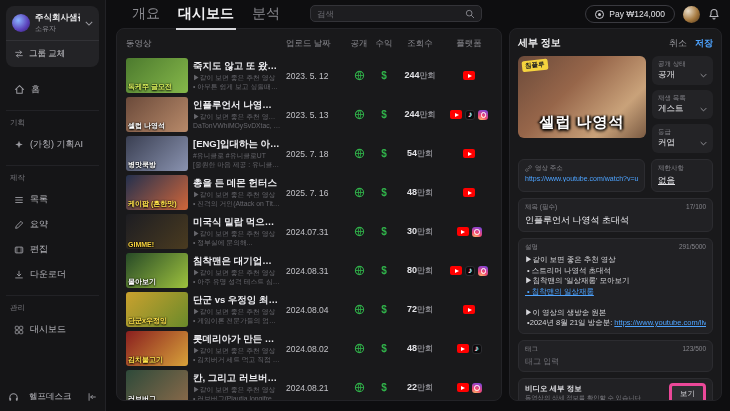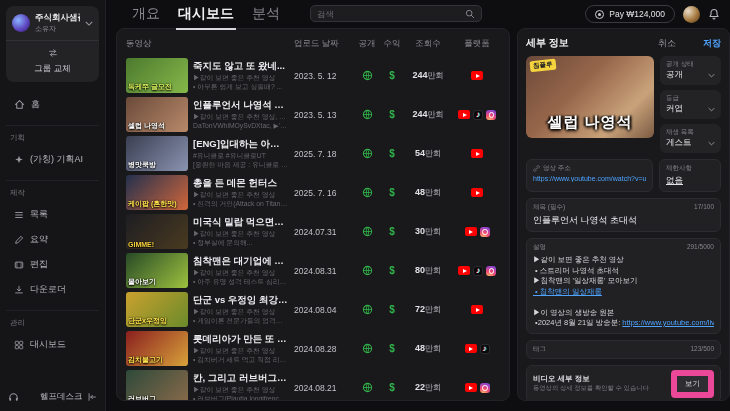--- a/index.html
+++ b/index.html
@@ -16,26 +16,26 @@
     display:flex; flex-direction:column; padding:6px 6px 8px 6px;
   }
   .org-card { background:#232326; border-radius:8px; padding:6px 6px 0 6px; margin-bottom:10px; }
   .org-top { display:flex; align-items:center; gap:5px; cursor:pointer; padding-bottom:6px; }
   .org-avatar { width:18px; height:18px; border-radius:50%; flex:0 0 18px;
     background:radial-gradient(circle at 35% 35%, #8ab4ff, #5a3fb8 60%, #2a1f66); }
   .org-meta { flex:1; min-width:0; }
   .org-name { font-size:8.5px; font-weight:bold; color:#e8e8ea; white-space:nowrap; overflow:hidden; }
   .org-role { font-size:7px; color:#8a8a90; }
   .org-divider { border-top:1px solid #323236; margin:0 -6px; }
-  .group-switch { display:flex; align-items:center; gap:5px; padding:7px 2px; font-size:8.5px; color:#c9c9ce; cursor:pointer;flex-direction:column; }
+  .group-switch { display:flex; align-items:center; gap:5px; padding:7px 2px; font-size:8.5px; color:#c9c9ce; cursor:pointer; }
   .side-item { display:flex; align-items:center; gap:6px; padding:6px 8px; font-size:9px; color:#b9b9bf; border-radius:6px; cursor:pointer; }
   .side-section { border-top:1px solid #222226; margin-top:8px; padding-top:7px; }
   .side-section-label { font-size:7.5px; color:#77777d; padding:0 4px 4px 4px; }
   .side-bottom { margin-top:auto; display:flex; align-items:center; justify-content:space-between; padding:0 2px; }
-  .helpdesk { display:flex; align-items:center; gap:21px; font-size:8.5px; color:#b9b9bf; cursor:pointer; }
+  .helpdesk { display:flex; align-items:center; gap:10px; font-size:8.5px; color:#b9b9bf; cursor:pointer; }
   .icon { display:inline-flex; align-items:center; justify-content:center; color:#9a9aa0; flex:0 0 auto; }
   .icon svg { display:block; }
 
   
   .main { flex:1; display:flex; flex-direction:column; min-width:0; }
   .topbar { height:28px; flex:0 0 28px; display:flex; align-items:center; position:relative; padding:0 10px; }
   .tabs { display:flex; gap:14px; margin-left:14px; height:100%; align-items:center; }
   .tab { font-size:14px; color:#8a8a90; padding:7px 2px 5px 2px; border-bottom:2px solid transparent; cursor:pointer; }
   .tab.active { color:#f0f0f2; border-bottom-color:#d8d8dc; font-weight:bold; }
   .searchbox { position:absolute; left:204px; top:5px; width:172px; height:17px;
@@ -47,21 +47,21 @@
   .top-right { margin-left:auto; display:flex; align-items:center; gap:8px; }
   .pay-btn { display:flex; align-items:center; gap:5px; background:transparent; border:1px solid #3a3a40;
     border-radius:10px; color:#e4e4e8; font-size:8.5px; padding:3px 9px; cursor:pointer;
     font-family:"Liberation Sans", sans-serif; }
   .pay-coin { width:9px; height:9px; border-radius:50%; border:1px solid #cfcfd4; display:inline-block; position:relative; }
   .pay-coin::after { content:""; position:absolute; left:2px; top:2px; width:3px; height:3px; background:#cfcfd4; border-radius:50%; }
   .user-avatar { width:17px; height:17px; border-radius:50%; cursor:pointer;
     background:radial-gradient(circle at 30% 30%, #e8dcc8, #a6793f 55%, #4a3218); }
   .bell { cursor:pointer; }
 
-  .content { flex:1; display:flex; gap:7px; padding:0 0 10px 10px; min-height:0; }
+  .content { flex:1; display:flex; gap:7px; padding:0 8px 10px 10px; min-height:0; }
 
   
   .table-panel { flex:1; background:#19191b; border:1px solid #232327; border-radius:8px;
     padding:6px 9px; min-width:0; overflow:hidden; display:flex; flex-direction:column; }
   .t-grid { display:grid; grid-template-columns:62px 1fr 58px 20px 20px 42px 46px; gap:5px; align-items:center; }
   .t-head { color:#8a8a90; font-size:8.5px; padding:3px 0 6px 0; }
   .t-head .h-video { grid-column:1 / 3; }
   .t-head span { white-space:nowrap; }
   .t-head .c { text-align:center; }
   .t-row { padding:2px 0; border-radius:4px; }
@@ -88,21 +88,21 @@
   .pf-tt { width:10px; height:10px; background:#0a0a0c; border:1px solid #2c2c30; border-radius:3px;
     color:#fff; font-size:8px; font-weight:bold; text-shadow:0.7px 0 #25f4ee, -0.7px 0 #fe2c55; }
 
   
   .detail { width:213px; flex:0 0 213px; background:#19191b; border:1px solid #232327; border-radius:8px;
     padding:7px 8px; overflow:hidden; display:flex; flex-direction:column; gap:6px; }
   .d-head { display:flex; align-items:center; }
   .d-title { font-size:10px; font-weight:bold; color:#f0f0f2; }
   .d-actions { margin-left:auto; display:flex; gap:8px; }
   .d-cancel { background:none; border:none; color:#9a9aa0; font-size:9px; cursor:pointer; font-family:"Liberation Sans",sans-serif; }
-  .d-save { background:none; border:none; color:#4da3ff; font-size:9px; font-weight:bold; cursor:pointer; font-family:"Liberation Sans",sans-serif;margin-left:19px; }
+  .d-save { background:none; border:none; color:#4da3ff; font-size:9px; font-weight:bold; cursor:pointer; font-family:"Liberation Sans",sans-serif; }
   .d-row1 { display:flex; gap:6px; }
   .d-thumb { width:128px; height:82px; border-radius:6px; position:relative; overflow:hidden; flex:0 0 128px;
     background:linear-gradient(135deg,#6b4a3a 0%, #97664a 40%, #c9a27a 75%, #7a5a42); cursor:pointer; }
   .d-badge { position:absolute; left:4px; top:4px; background:#f5d33e; color:#222; font-size:6.5px; font-weight:bold;
     padding:1px 3px; border-radius:2px; transform:rotate(-6deg); }
   .d-caption { position:absolute; left:0; right:0; bottom:6px; text-align:center; font-size:15px; font-weight:bold;
     color:#fff; text-shadow:0 2px 3px #000, 2px 0 2px #000, -2px 0 2px #000; letter-spacing:1px; }
   .d-selects { flex:1; display:flex; flex-direction:column; gap:5px; }
   .d-select { background:#232326; border-radius:6px; padding:4px 6px; cursor:pointer; }
   .d-select .lbl { font-size:6.5px; color:#85858b; }
@@ -118,21 +118,21 @@
   .d-field-val { font-size:9px; color:#ececf0; margin-top:2px; }
   .d-desc-lines { margin-top:3px; }
   .d-desc-lines div { font-size:7.5px; color:#d6d6da; line-height:1.4; white-space:pre; overflow:hidden; }
   .d-desc-lines .lk { color:#4da3ff; text-decoration:underline; cursor:pointer; }
   .d-tag-ph { font-size:8px; color:#6e6e74; margin-top:2px; }
   .d-row3 { display:flex; gap:6px; }
   .d-vinfo { flex:1; min-width:0; display:flex; align-items:center; gap:4px; }
   .d-vinfo-txt { flex:1; min-width:0; }
   .d-vinfo-t { font-size:7.5px; font-weight:bold; color:#dcdce0; white-space:nowrap; overflow:hidden; }
   .d-vinfo-s { font-size:6.3px; color:#7c7c82; white-space:nowrap; overflow:hidden; }
-  .d-view-btn { background:#2e2e32; border:6px solid #ec4899; border-radius:4px; color:#dcdce0; font-size:7.5px;
+  .d-view-btn { background:#2e2e32; border:3px solid #ec4899; border-radius:4px; color:#dcdce0; font-size:7.5px;
     padding:3px 8px; cursor:pointer; font-family:"Liberation Sans",sans-serif; flex:0 0 auto; }
   .d-cat { width:62px; flex:0 0 62px; cursor:pointer; }
   .d-cat .d-val { display:flex; align-items:center; justify-content:space-between; }
 </style>
 </head>
 <body>
 
 <div class="app">
 
   <aside class="sidebar">
@@ -484,21 +484,21 @@
             </div>
             <div class="t-grid t-row">
               <div class="thumb" style="background: linear-gradient(135deg, rgb(138, 31, 31), rgb(216, 162, 58));">
                 <span class="thumb-cap" style="color: rgb(255, 226, 74);">김치불고기</span>
               </div>
               <div class="cell-title">
                 <div class="v-title">롯데리아가 만든 또 하나의 K-예술 작품</div>
                 <div class="v-sub">▶같이 보면 좋은 추천 영상</div>
                 <div class="v-sub">• 김치버거 세트 먹고 직접 리뷰해 봤습니다...</div>
               </div>
-              <div class="cell-date">2024.08.28</div>
+              <div class="cell-date">2024.08.02</div>
               <div class="cell-ic">
                 <span class="icon">
                   <svg width="11" height="11" viewBox="0 0 12 12">
                     <circle cx="6" cy="6" r="4.5" fill="none" stroke="#30b24a" stroke-width="1.1"></circle>
                     <path d="M1.5 6h9M6 1.5c1.8 1.6 1.8 7.4 0 9M6 1.5c-1.8 1.6-1.8 7.4 0 9" fill="none" stroke="#30b24a" stroke-width="0.9"></path>
                   </svg>
                 </span>
               </div>
               <div class="cell-ic">
                 <span class="dollar">$</span>
@@ -559,41 +559,41 @@
                 <div class="val">
                   <span>공개</span>
                   <span class="icon">
                     <svg width="7" height="5" viewBox="0 0 10 6">
                       <path d="M1 1l4 4 4-4" fill="none" stroke="#9a9aa0" stroke-width="1.3"></path>
                     </svg>
                   </span>
                 </div>
               </div>
               <div class="d-select">
+                <div class="lbl">재생 목록</div>
+                <div class="val">
+                  <span>게스트</span>
+                  <span class="icon">
+                    <svg width="7" height="5" viewBox="0 0 10 6">
+                      <path d="M1 1l4 4 4-4" fill="none" stroke="#9a9aa0" stroke-width="1.3"></path>
+                    </svg>
+                  </span>
+                </div>
+              </div>
+              <div class="d-select">
                 <div class="lbl">등급</div>
                 <div class="val">
                   <span>커엽</span>
                   <span class="icon">
                     <svg width="7" height="5" viewBox="0 0 10 6">
                       <path d="M1 1l4 4 4-4" fill="none" stroke="#9a9aa0" stroke-width="1.3"></path>
                     </svg>
                   </span>
                 </div>
               </div>
-              <div class="d-select">
-                <div class="lbl">재생 목록</div>
-                <div class="val">
-                  <span>게스트</span>
-                  <span class="icon">
-                    <svg width="7" height="5" viewBox="0 0 10 6">
-                      <path d="M1 1l4 4 4-4" fill="none" stroke="#9a9aa0" stroke-width="1.3"></path>
-                    </svg>
-                  </span>
-                </div>
-              </div>
             </div>
         </div>
 
         <div class="d-row2">
           <div class="d-box d-url-box">
             <div class="d-lbl">
               <span class="icon">
                 <svg width="7" height="7" viewBox="0 0 12 12">
                     <path d="M4.5 7.5l3-3M3.2 6L1.8 7.4a2 2 0 102.8 2.8L6 8.8M6 3.2l1.4-1.4a2 2 0 112.8 2.8L8.8 6" fill="none" stroke="#85858b" stroke-width="1.1" stroke-linecap="round"></path>
                   </svg>
@@ -630,20 +630,21 @@
               <div><span>▶이 영상의 생방송 원본</span></div>
               <div><span> •2024년 8월 21일 방송분: </span><span class="lk">https://www.youtube.com/live/</span></div>
             </div>
         </div>
 
         <div class="d-box">
           <div class="d-field-top">
             <span>태그</span>
             <span>123/500</span>
           </div>
+          <div class="d-tag-ph">태그 입력</div>
         </div>
 
         <div class="d-row3">
           <div class="d-box d-vinfo">
             <div class="d-vinfo-txt">
               <div class="d-vinfo-t">비디오 세부 정보</div>
               <div class="d-vinfo-s">동영상의 상세 정보를 확인할 수 있습니다</div>
             </div>
             <button class="d-view-btn">보기</button>
           </div>

